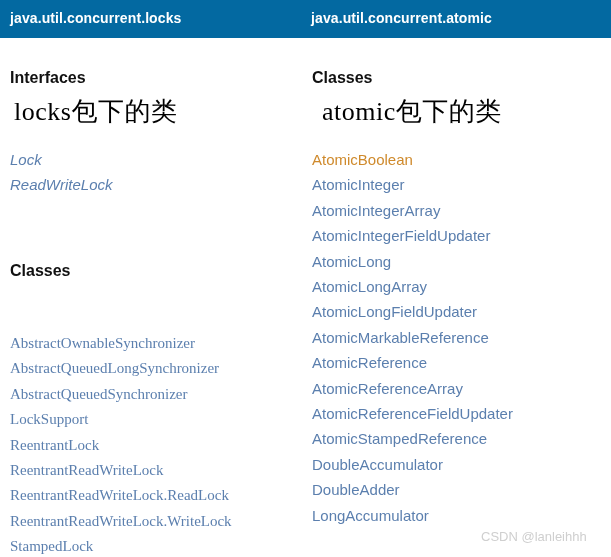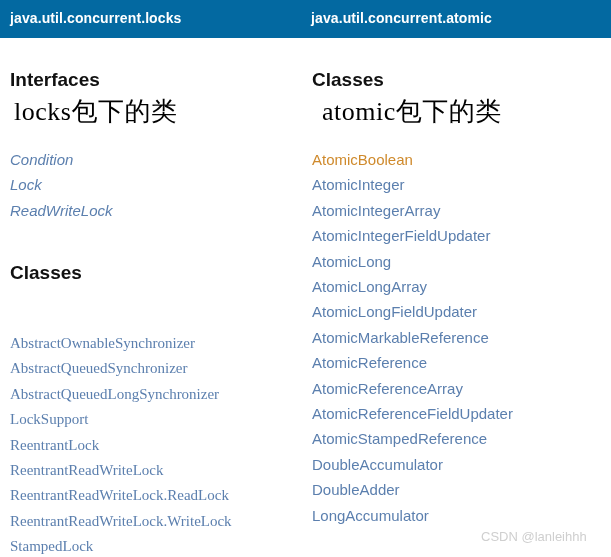--- a/index.html
+++ b/index.html
@@ -49,21 +49,21 @@
 
   .col-inner {
     position: relative;
     width: 100%;
     height: 100%;
   }
 
   .section-heading {
     position: absolute;
     left: 10px;
-    font-size: 19px;
+    font-size: 16px;
     font-weight: bold;
     color: #111111;
     white-space: nowrap;
   }
   #column-atomic .section-heading { left: 11px; }
 
   .overlay-caption {
     position: absolute;
     font-family: "Liberation Serif", "DejaVu Serif", serif;
     font-size: 26px;
@@ -115,31 +115,30 @@
 </div>
 
 <div class="column" id="column-locks">
   <div class="col-inner">
 
     <div class="section-heading" style="top:31px;">Interfaces</div>
 
     <div class="overlay-caption" id="caption-locks">locks包下的类</div>
 
     <ul class="link-list" id="list-locks-interfaces" style="top:109px;">
-        <li class="italic">Condition</li>
         <li class="italic">Lock</li>
         <li class="italic">ReadWriteLock</li>
       </ul>
 
     <div class="section-heading" style="top:224px;">Classes</div>
 
     <ul class="link-list" id="list-locks-classes" style="top:293px;font-family:Liberation Serif, serif;">
         <li>AbstractOwnableSynchronizer</li>
+        <li>AbstractQueuedLongSynchronizer</li>
         <li>AbstractQueuedSynchronizer</li>
-        <li>AbstractQueuedLongSynchronizer</li>
         <li>LockSupport</li>
         <li>ReentrantLock</li>
         <li>ReentrantReadWriteLock</li>
         <li>ReentrantReadWriteLock.ReadLock</li>
         <li>ReentrantReadWriteLock.WriteLock</li>
         <li>StampedLock</li>
       </ul>
 
   </div>
 </div>

